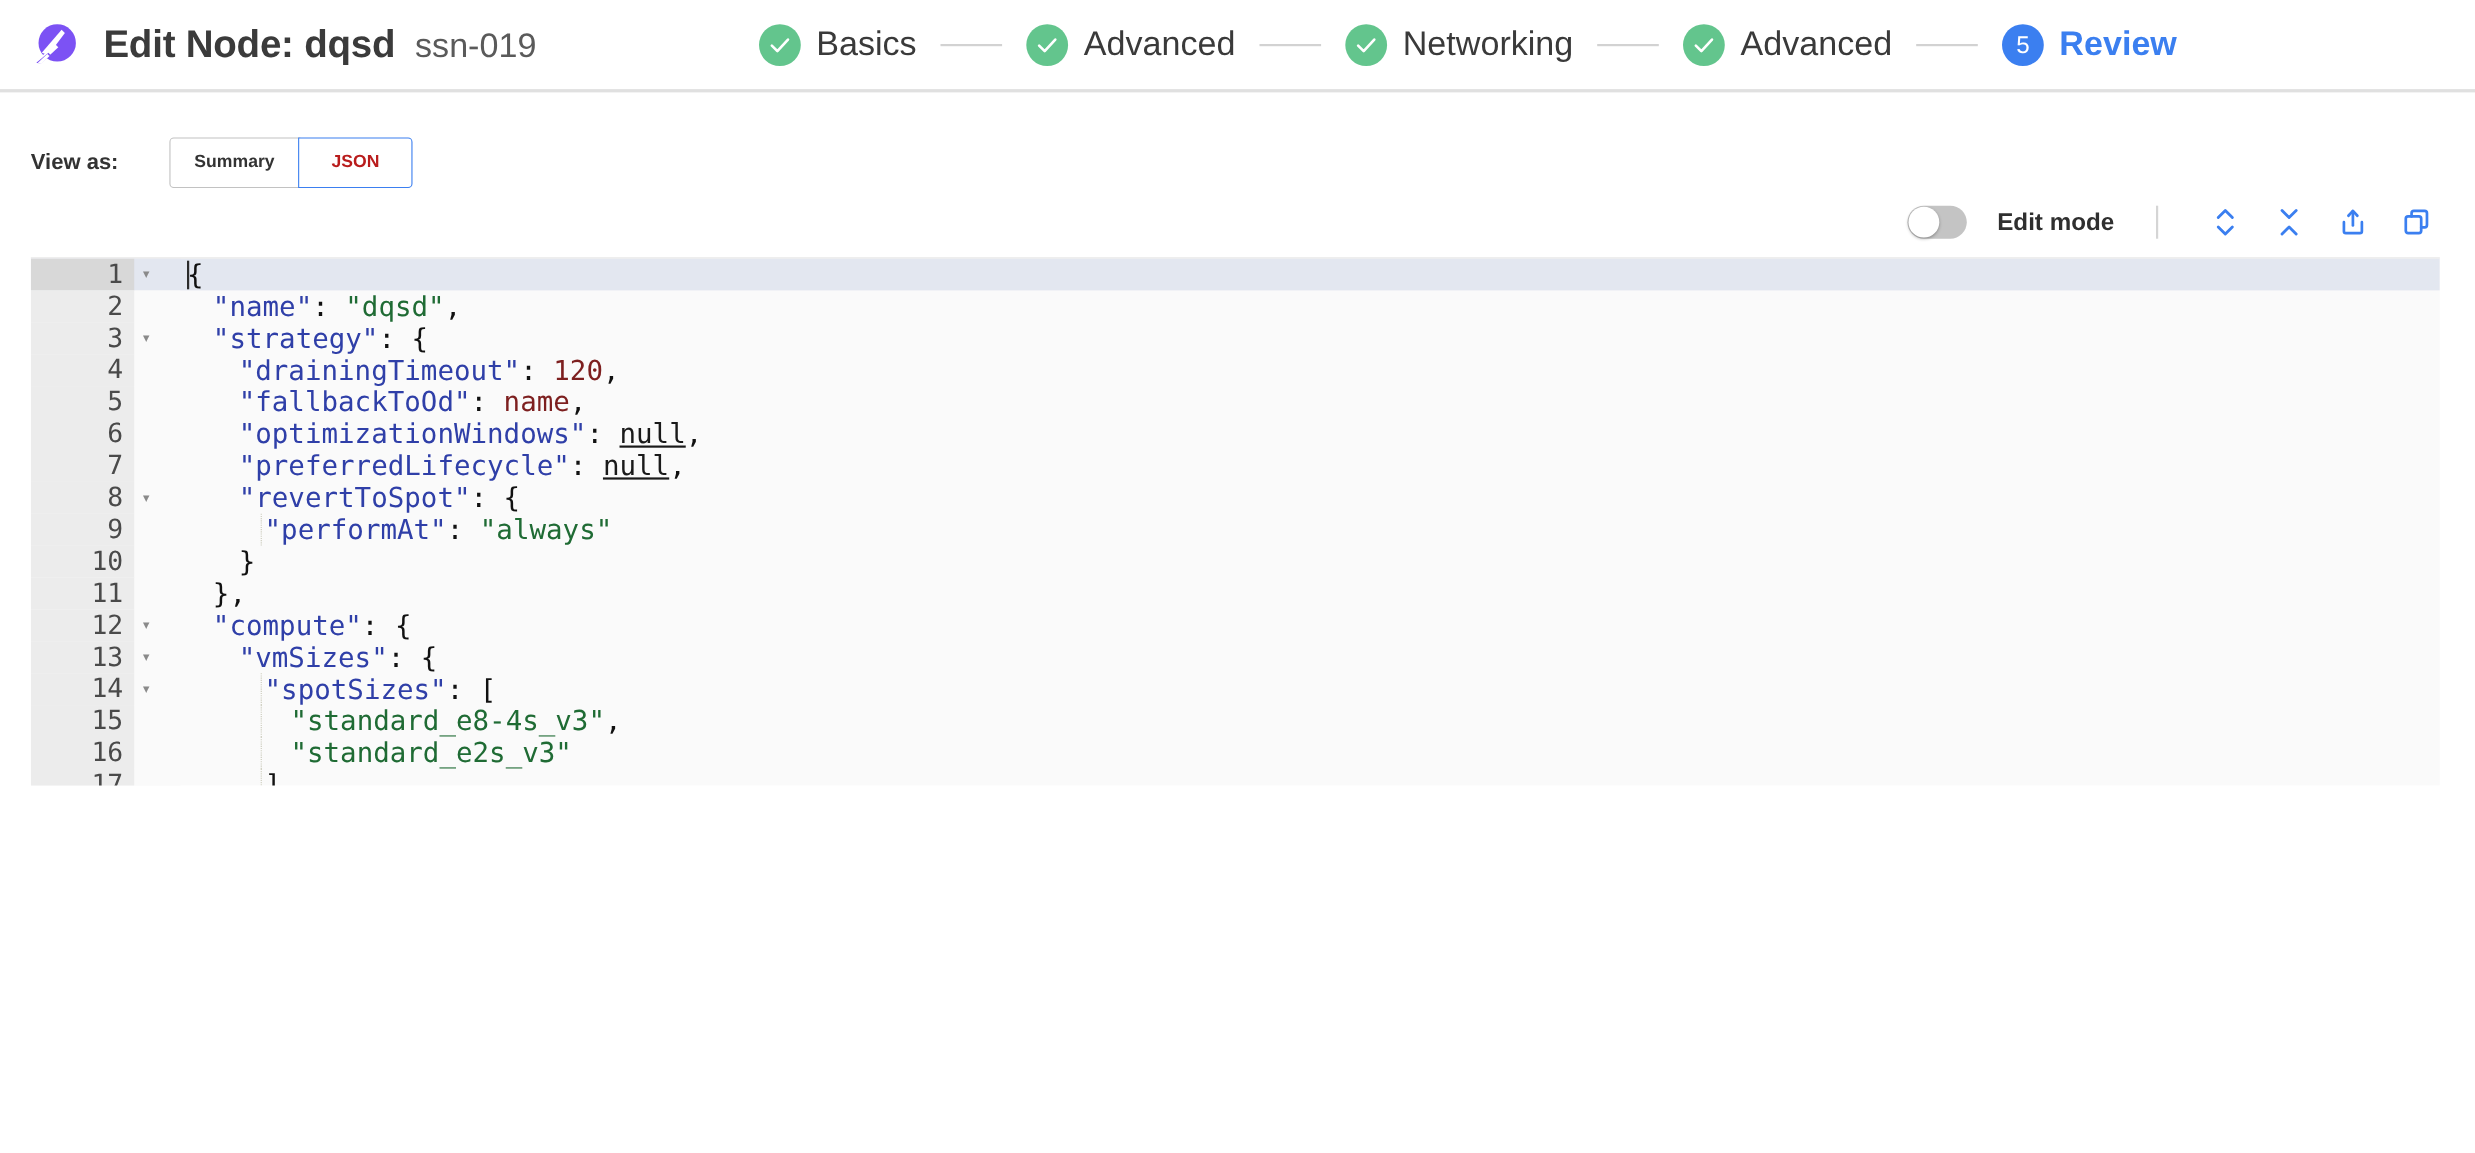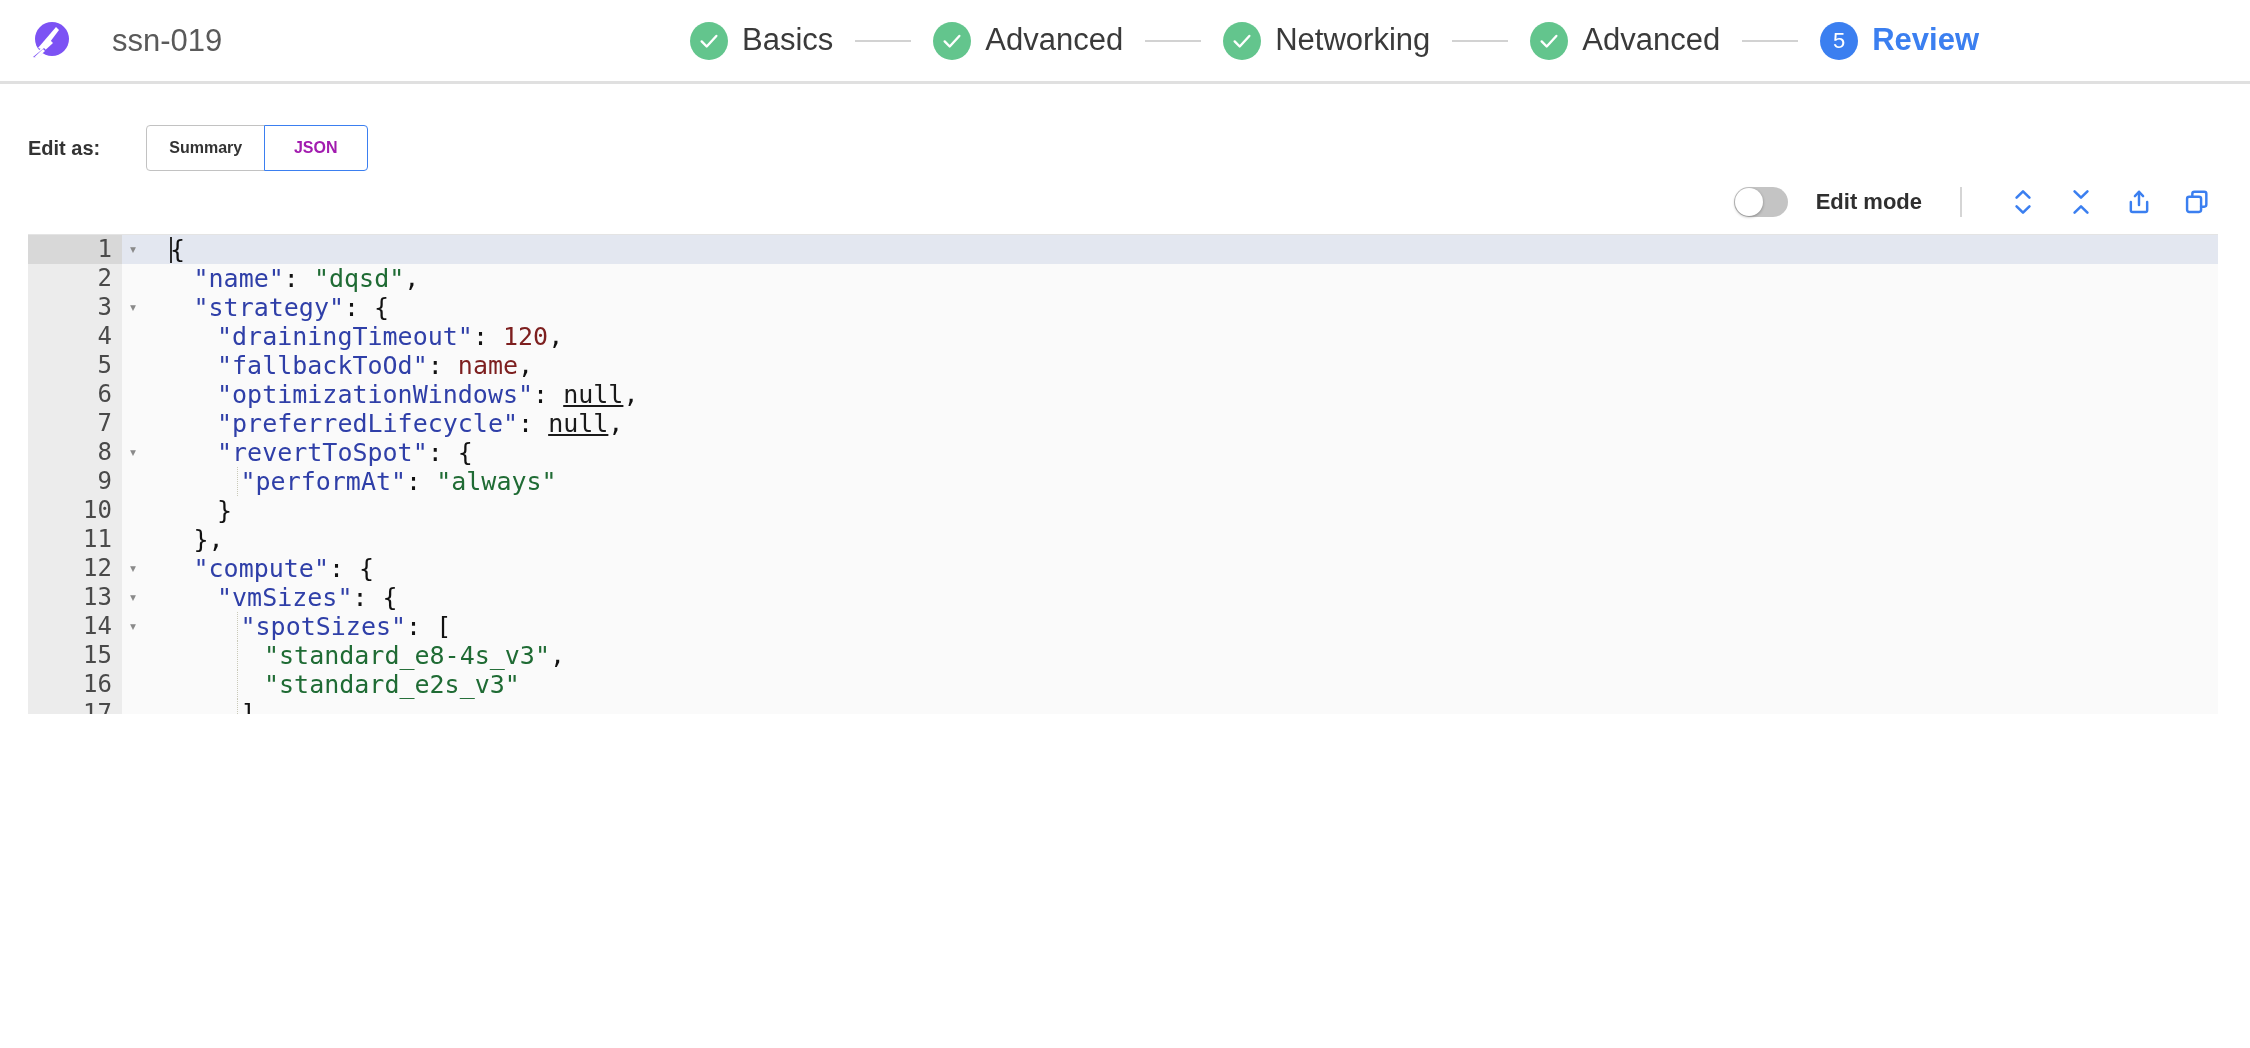--- a/index.html
+++ b/index.html
@@ -121,21 +121,21 @@
     font-weight: 700;
     background: #ffffff;
     border: 1.5px solid #c2c2c2;
     color: #333333;
     cursor: pointer;
   }
   .seg-btn:first-child { border-radius: 4px 0 0 4px; }
   .seg-btn:last-child  { border-radius: 0 4px 4px 0; margin-left: -1.5px; }
   .seg-btn.active {
     border-color: #3b7ff0;
-    color: #a21caf;
+    color: #b91c1c;
     z-index: 2;
   }
 
   
   .editor-toolbar {
     display: flex;
     align-items: center;
     justify-content: flex-end;
     padding-right: 30px;
     height: 64px;
@@ -267,20 +267,21 @@
     <svg viewBox="0 0 46 46" xmlns="http://www.w3.org/2000/svg" aria-hidden="true">
       <circle cx="26" cy="21" r="17" fill="#7c52f4"></circle>
       <path d="M30 9 L12 30 L18 32 L33 12 Z" fill="#ffffff"></path>
       <path d="M24 22 L10 35 L15 36 L27 25 Z" fill="#ffffff"></path>
       <path d="M18 30 L7 39 L11 40 L20 32 Z" fill="#7c52f4"></path>
       <path d="M17 31 L8 39.5 L11.5 40.2 L19 33 Z" fill="#ffffff"></path>
     </svg>
   </div>
 
   <div class="title-wrap">
+    <span class="page-title">Edit Node: dqsd</span>
     <span class="page-subtitle">ssn-019</span>
   </div>
 
   <div class="stepper">
 
     <div class="step">
       <div class="step-circle done">
         <svg width="22" height="22" viewBox="0 0 24 24" fill="none" stroke="#ffffff" stroke-width="2.6" stroke-linecap="round" stroke-linejoin="round">
             <polyline points="4,12.5 9.5,18 20,6.5"></polyline>
           </svg>
@@ -323,21 +324,21 @@
       <div class="step-circle current">
         <span class="step-num">5</span>
       </div>
       <span class="step-label current">Review</span>
     </div>
 
   </div>
 </div>
 
 <div class="viewas-row">
-  <span class="viewas-label">Edit as:</span>
+  <span class="viewas-label">View as:</span>
   <div class="segmented">
     <button class="seg-btn">Summary</button>
     <button class="seg-btn active">JSON</button>
   </div>
 </div>
 
 <div class="editor-toolbar">
   <div class="toggle-switch">
     <div class="toggle-knob"></div>
   </div>

